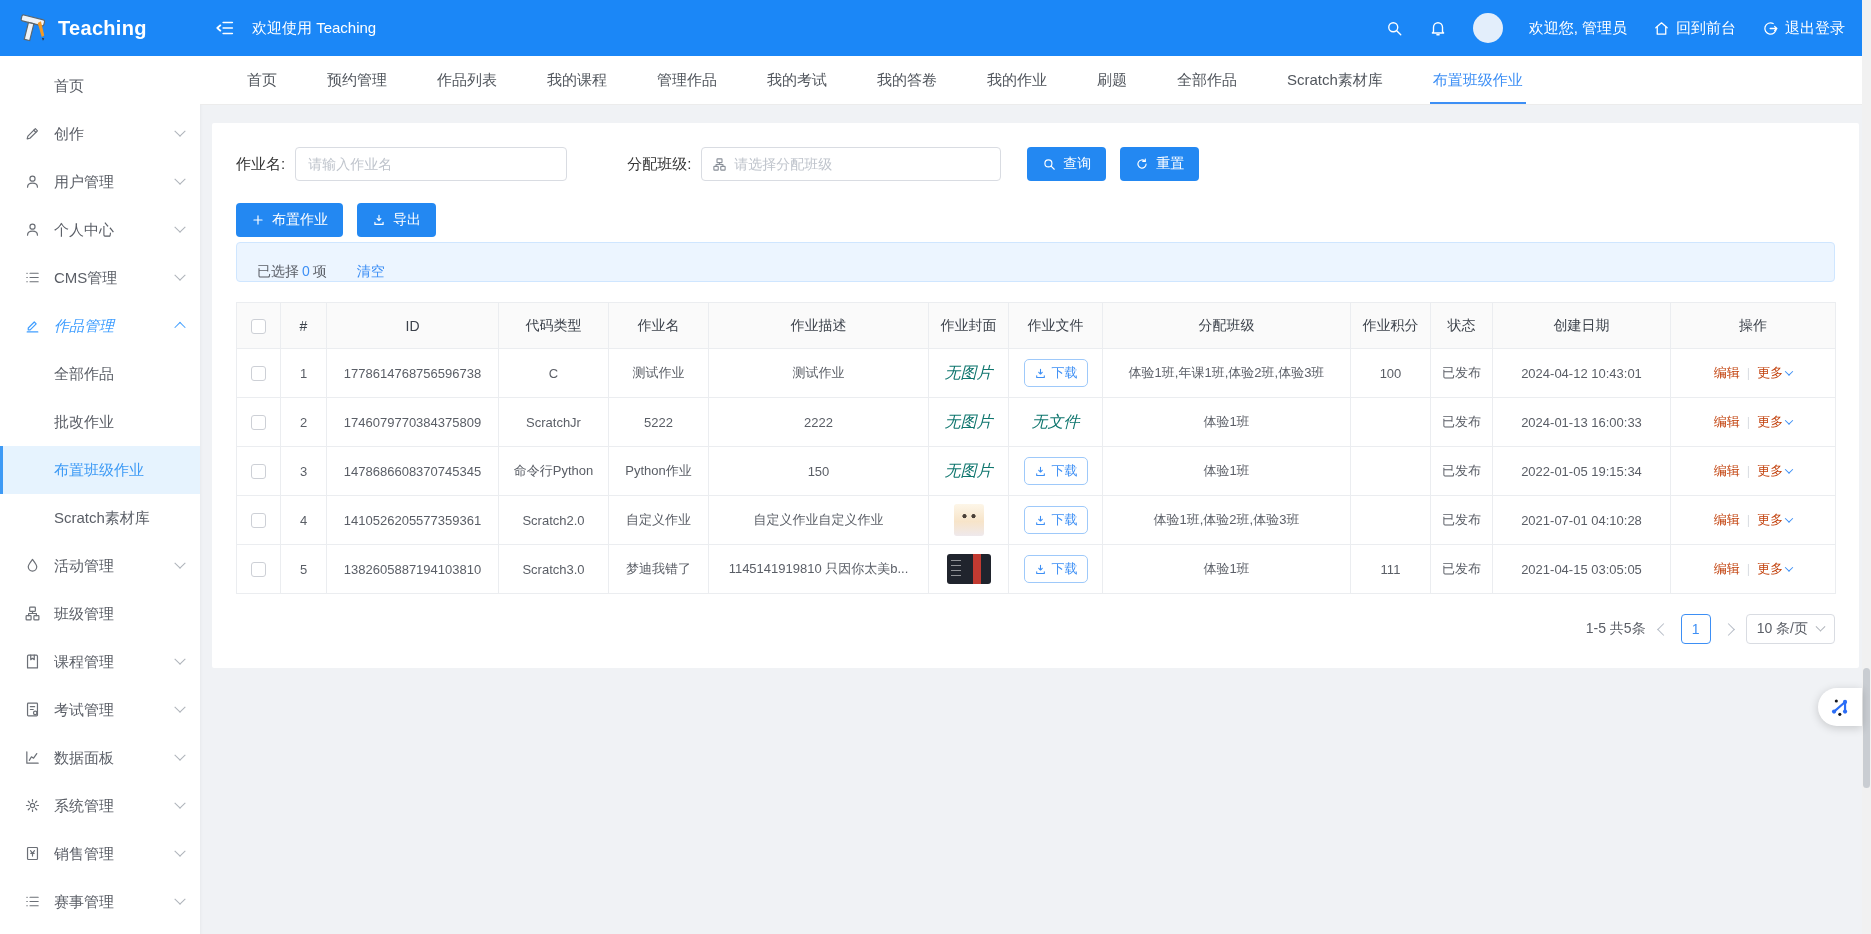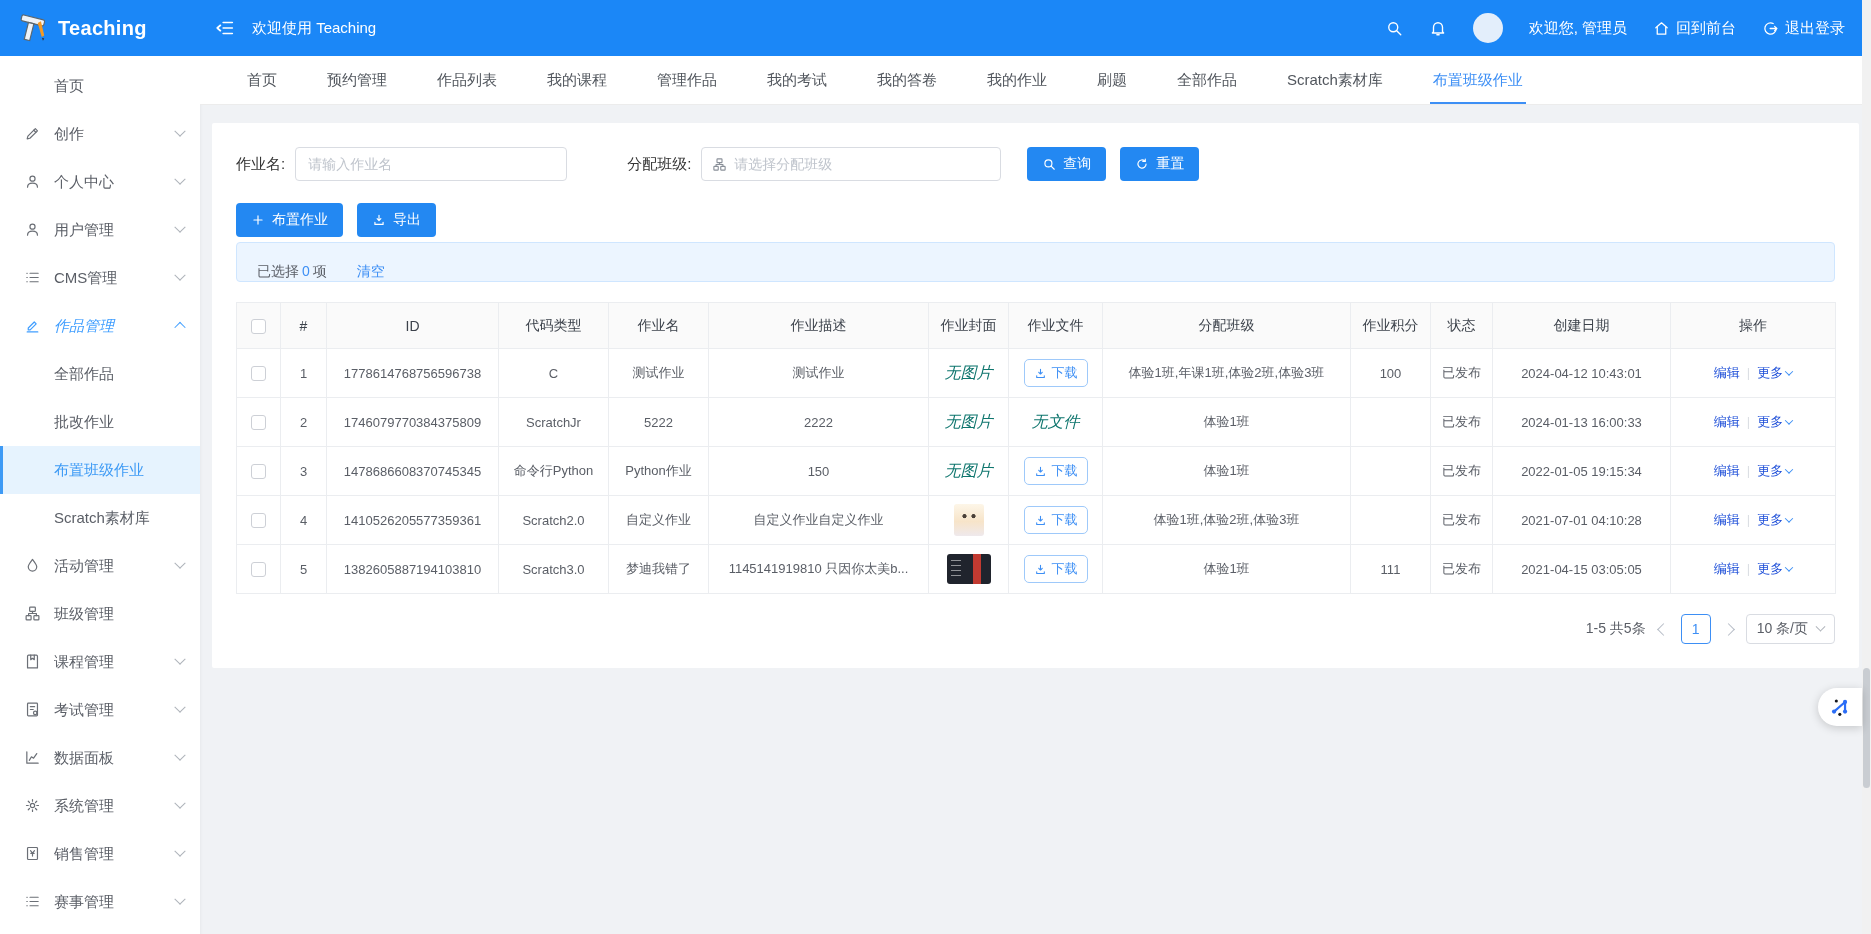--- a/index.html
+++ b/index.html
@@ -60,21 +60,21 @@
   .sel-clear { color:#3d8ff5; margin-left:30px; cursor:pointer; }
 
   
   table.grid { width:100%; border-collapse:collapse; margin-top:20px; table-layout:fixed; font-size:13px; color:#5a5e66; }
   .grid th, .grid td { border:1px solid #ebedf0; text-align:center; padding:4px 6px; overflow:hidden; white-space:nowrap; text-overflow:ellipsis; }
   .grid th { background:#fafafa; height:46px; font-weight:500; color:#3c424b; font-size:14px; }
   .grid td { height:49px; }
   .cbox { display:inline-block; width:15px; height:15px; border:1px solid #cdd0d6; border-radius:3px; background:#fff; vertical-align:middle; cursor:pointer; }
   .muted { color:#0f766e; font-style:italic; font-size:16px; }
   .dl-btn { display:inline-flex; align-items:center; gap:5px; color:#3d8ff5; border:1px solid #9ec9fa; background:#fff; border-radius:5px; padding:4px 9px; font-size:13px; cursor:pointer; font-family:inherit; }
-  .link { color:#1d4ed8; cursor:pointer; }
+  .link { color:#c2410c; cursor:pointer; }
   .op-sep { color:#dcdfe4; margin:0 7px; }
   .more-wrap { display:inline-flex; align-items:center; gap:3px; }
   .mini-caret { width:6px; height:6px; border-right:1.4px solid #3d8ff5; border-bottom:1.4px solid #3d8ff5; transform:rotate(45deg) translate(-1px,-1px); display:inline-block; }
   .thumb { margin:0 auto; border-radius:3px; }
   .thumb.cartoon { width:30px; height:32px;
     background-image:radial-gradient(circle at 35% 38%, #4a4038 1.8px, transparent 2.4px),
                      radial-gradient(circle at 65% 38%, #4a4038 1.8px, transparent 2.4px),
                      linear-gradient(180deg,#fdf6e8 0%,#f7e4c9 55%,#efe9ec 100%); }
   .thumb.poster { width:44px; height:30px;
     background-image:repeating-linear-gradient(180deg, rgba(255,255,255,.5) 0 1px, transparent 1px 5px),
@@ -167,31 +167,31 @@
         <span class="side-label">创作</span>
         <span class="caret down"></span>
       </div>
       <div class="side-item">
         <span class="side-icon">
           <svg viewBox="0 0 24 24" width="17" height="17" fill="none" stroke="currentColor" stroke-width="1.7" stroke-linecap="round" stroke-linejoin="round">
             <circle cx="12" cy="8" r="3.6"></circle>
             <path d="M5 20c0-3.6 3.1-5.6 7-5.6s7 2 7 5.6"></path>
           </svg>
         </span>
-        <span class="side-label">个人中心</span>
+        <span class="side-label">用户管理</span>
         <span class="caret down"></span>
       </div>
       <div class="side-item">
         <span class="side-icon">
           <svg viewBox="0 0 24 24" width="17" height="17" fill="none" stroke="currentColor" stroke-width="1.7" stroke-linecap="round" stroke-linejoin="round">
             <circle cx="12" cy="8" r="3.6"></circle>
             <path d="M5 20c0-3.6 3.1-5.6 7-5.6s7 2 7 5.6"></path>
           </svg>
         </span>
-        <span class="side-label">用户管理</span>
+        <span class="side-label">个人中心</span>
         <span class="caret down"></span>
       </div>
       <div class="side-item">
         <span class="side-icon">
           <svg viewBox="0 0 24 24" width="17" height="17" fill="none" stroke="currentColor" stroke-width="1.7" stroke-linecap="round" stroke-linejoin="round">
             <path d="M8.5 6h11.5M8.5 12h11.5M8.5 18h11.5M4 6h.6M4 12h.6M4 18h.6"></path>
           </svg>
         </span>
         <span class="side-label">CMS管理</span>
         <span class="caret down"></span>

